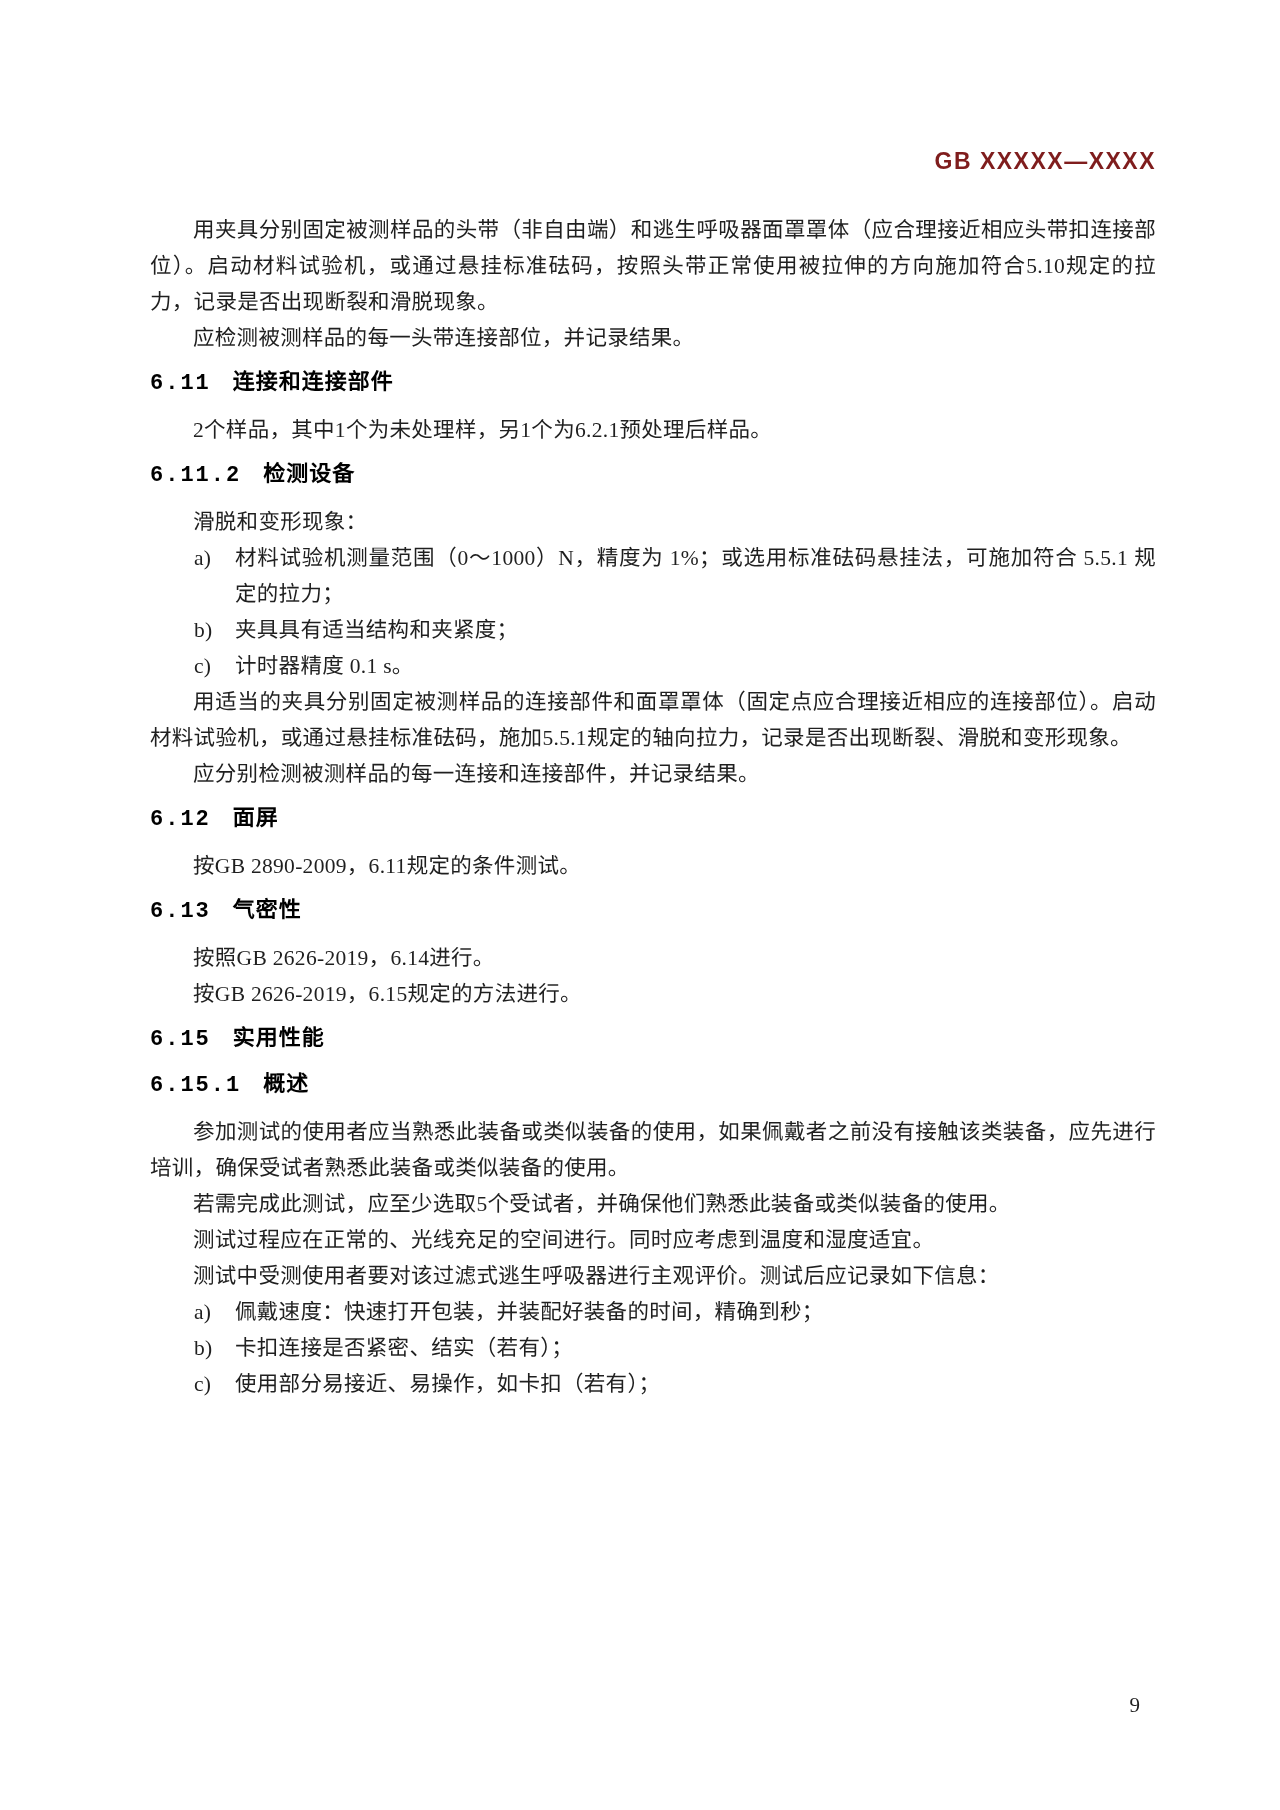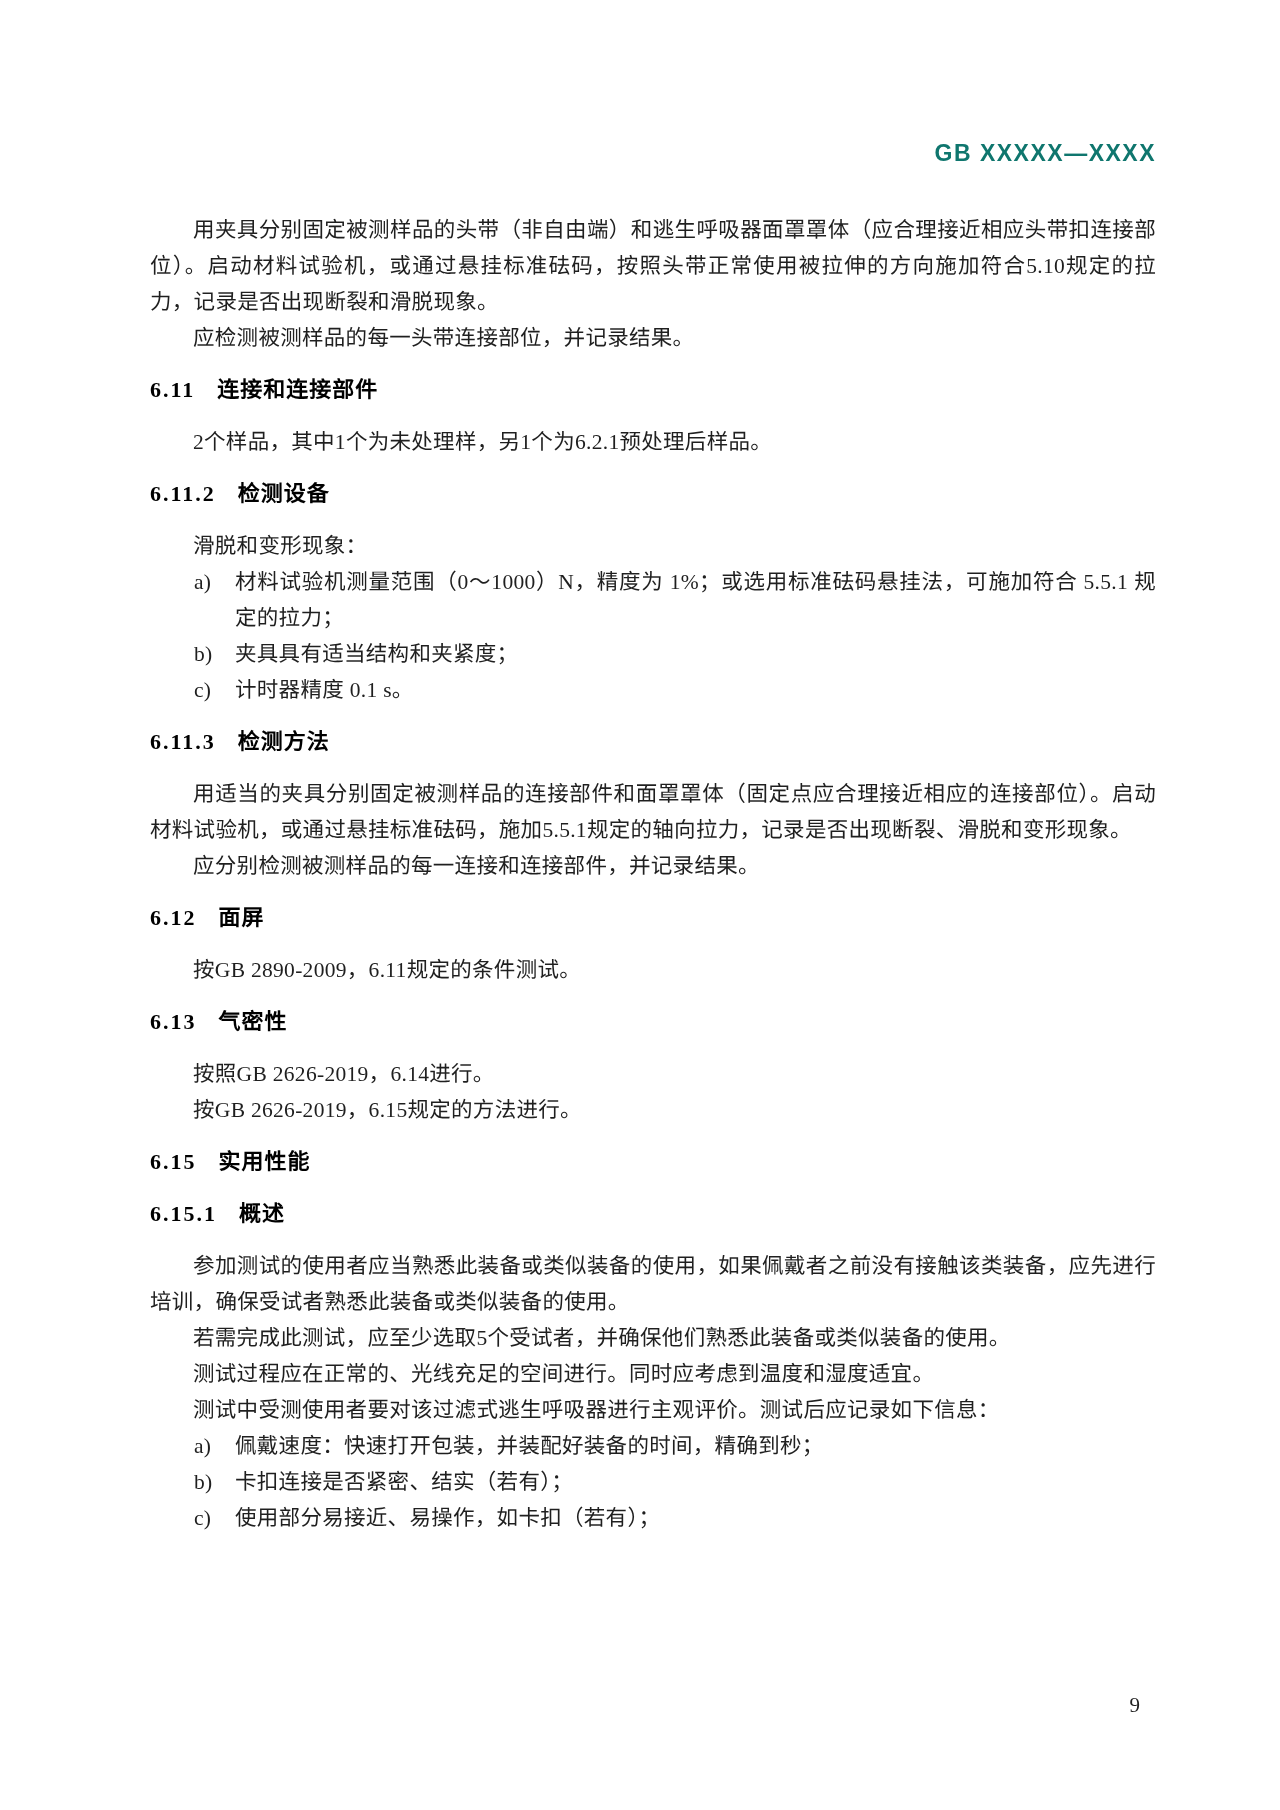--- a/index.html
+++ b/index.html
@@ -11,48 +11,48 @@
     position: relative;
     width: 1280px;
     height: 1810px;
     background: #ffffff;
     overflow: hidden;
     font-family: "Liberation Serif", "DejaVu Serif", serif;
     color: #1f1f1f;
   }
   .header {
     position: absolute;
-    top: 140px;
+    top: 148px;
     left: 150px;
     right: 124px;
     text-align: right;
     font-family: "Liberation Sans", "DejaVu Sans", sans-serif;
     font-weight: 700;
     font-size: 23px;
     line-height: 26px;
     letter-spacing: 1.5px;
-    color: #0f766e;
+    color: #7f1d1d;
   }
   .content {
     position: absolute;
     top: 212px;
     left: 150px;
     right: 124px;
   }
   .para {
     margin: 0;
     font-size: 21.5px;
     line-height: 36px;
     text-align: justify;
     text-indent: 43px;
     letter-spacing: 0.3px;
   }
   .heading {
-    margin: 16px 0;
-    font-family: Liberation Serif, serif;
+    margin: 10px 0;
+    font-family: Liberation Mono, monospace;
     font-weight: 700;
     font-size: 22px;
     line-height: 36px;
     letter-spacing: 1px;
     color: #000000;
   }
   .heading .hnum {
     display: inline-block;
     margin-right: 22px;
     letter-spacing: 2px;
@@ -115,23 +115,20 @@
       <div class="list-item">
         <span class="list-marker">b)</span>
         <span class="list-text">夹具具有适当结构和夹紧度；</span>
       </div>
       <div class="list-item">
         <span class="list-marker">c)</span>
         <span class="list-text">计时器精度 0.1 s。</span>
       </div>
     </div>
 
-    <div class="heading">
-      <span class="hnum">6.11.3</span><span class="htitle">检测方法</span>
-    </div>
 
     <p class="para">用适当的夹具分别固定被测样品的连接部件和面罩罩体（固定点应合理接近相应的连接部位）。启动材料试验机，或通过悬挂标准砝码，施加5.5.1规定的轴向拉力，记录是否出现断裂、滑脱和变形现象。</p>
     <p class="para">应分别检测被测样品的每一连接和连接部件，并记录结果。</p>
 
     <div class="heading">
       <span class="hnum">6.12</span><span class="htitle">面屏</span>
     </div>
 
     <p class="para">按GB 2890-2009，6.11规定的条件测试。</p>
 

